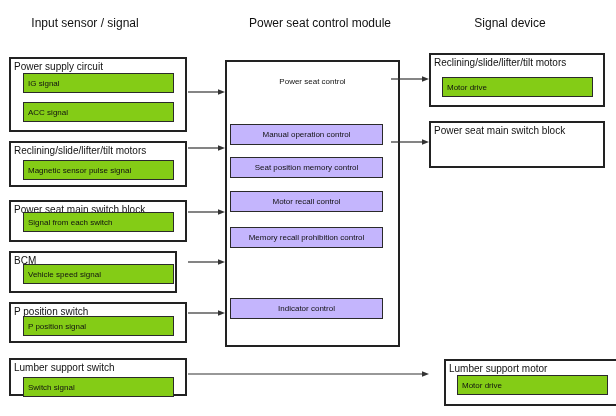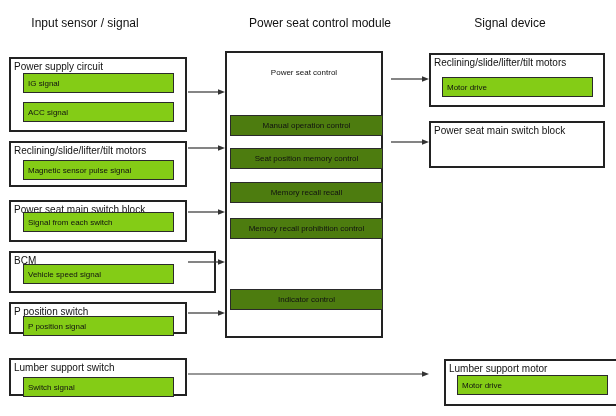--- a/index.html
+++ b/index.html
@@ -24,21 +24,21 @@
     border:1.5px solid #2a2a2a; background:#84cc16;
     font-size:8px; color:#111; display:flex; align-items:center;
     padding-left:4px; white-space:nowrap;
   }
   .module-title {
     position:absolute; top:15px; left:0; width:100%; text-align:center;
     font-size:8px; color:#111; white-space:nowrap;
   }
   .func {
     position:absolute; left:3px; width:153px; height:21px;
-    border:1.5px solid #2a2a2a; background:#4d7c0f;
+    border:1.5px solid #2a2a2a; background:#c4b5fd;
     font-size:8px; color:#111; display:flex; align-items:center;
     justify-content:center; white-space:nowrap;
   }
   .rsig { left:11px; }
   svg.wires {
     position:absolute; left:0; top:0; width:616px; height:416px;
     pointer-events:none;
   }
   svg.wires line { stroke:#333; stroke-width:1.2; }
   svg.wires polygon { fill:#333; }
@@ -61,40 +61,40 @@
   <div class="obox" style="left:9px;top:141px;width:178px;height:46px">
     <div class="btitle">Reclining/slide/lifter/tilt motors</div>
     <div class="sig" style="top:17px">Magnetic sensor pulse signal</div>
   </div>
 
   <div class="obox" style="left:9px;top:200px;width:178px;height:42px">
     <div class="btitle">Power seat main switch block</div>
     <div class="sig" style="top:10px">Signal from each switch</div>
   </div>
 
-  <div class="obox" style="left:9px;top:251px;width:207px;height:42px">
+  <div class="obox" style="left:9px;top:251px;width:168px;height:42px">
     <div class="btitle">BCM</div>
     <div class="sig" style="top:11px">Vehicle speed signal</div>
   </div>
 
-  <div class="obox" style="left:9px;top:302px;width:178px;height:32px">
+  <div class="obox" style="left:9px;top:302px;width:178px;height:41px">
     <div class="btitle">P position switch</div>
     <div class="sig" style="top:12px">P position signal</div>
   </div>
 
   <div class="obox" style="left:9px;top:358px;width:178px;height:38px">
     <div class="btitle">Lumber support switch</div>
     <div class="sig" style="top:17px">Switch signal</div>
   </div>
 
-  <div class="obox" style="left:225px;top:51px;width:158px;height:287px">
+  <div class="obox" style="left:225px;top:60px;width:175px;height:287px">
     <div class="module-title">Power seat control</div>
     <div class="func" style="top:62px">Manual operation control</div>
     <div class="func" style="top:95px">Seat position memory control</div>
-    <div class="func" style="top:129px">Memory recall recall</div>
+    <div class="func" style="top:129px">Motor recall control</div>
     <div class="func" style="top:165px">Memory recall prohibition control</div>
     <div class="func" style="top:236px">Indicator control</div>
   </div>
 
   <div class="obox" style="left:429px;top:53px;width:176px;height:54px">
     <div class="btitle">Reclining/slide/lifter/tilt motors</div>
     <div class="sig rsig" style="top:22px">Motor drive</div>
   </div>
 
   <div class="obox" style="left:429px;top:121px;width:176px;height:47px">

